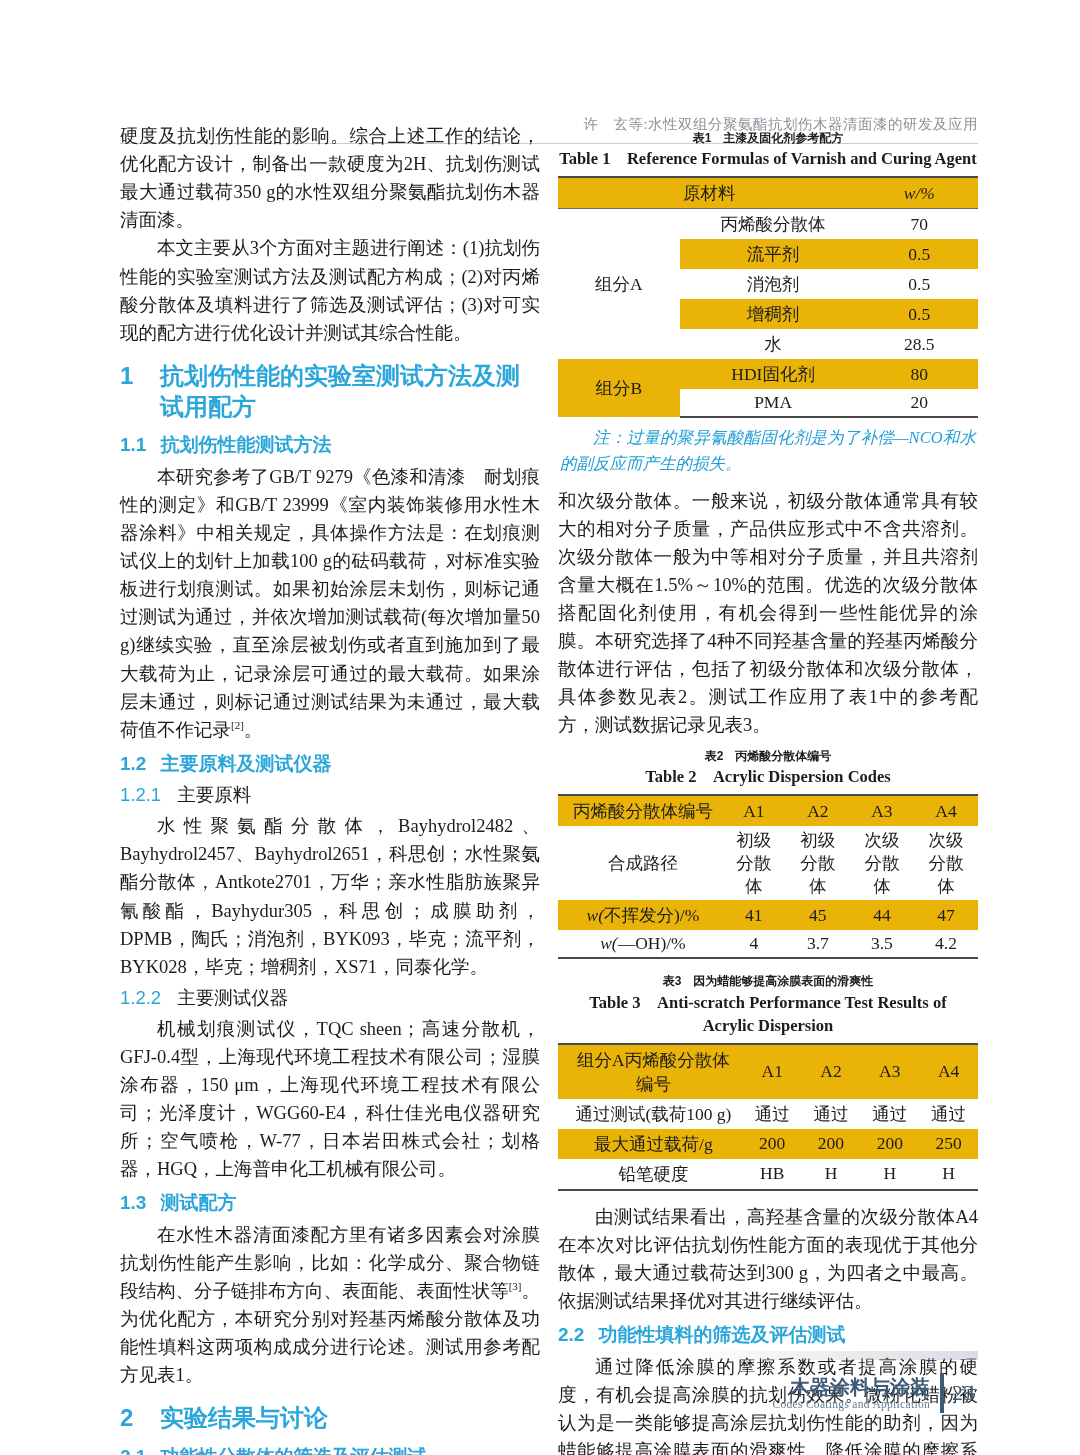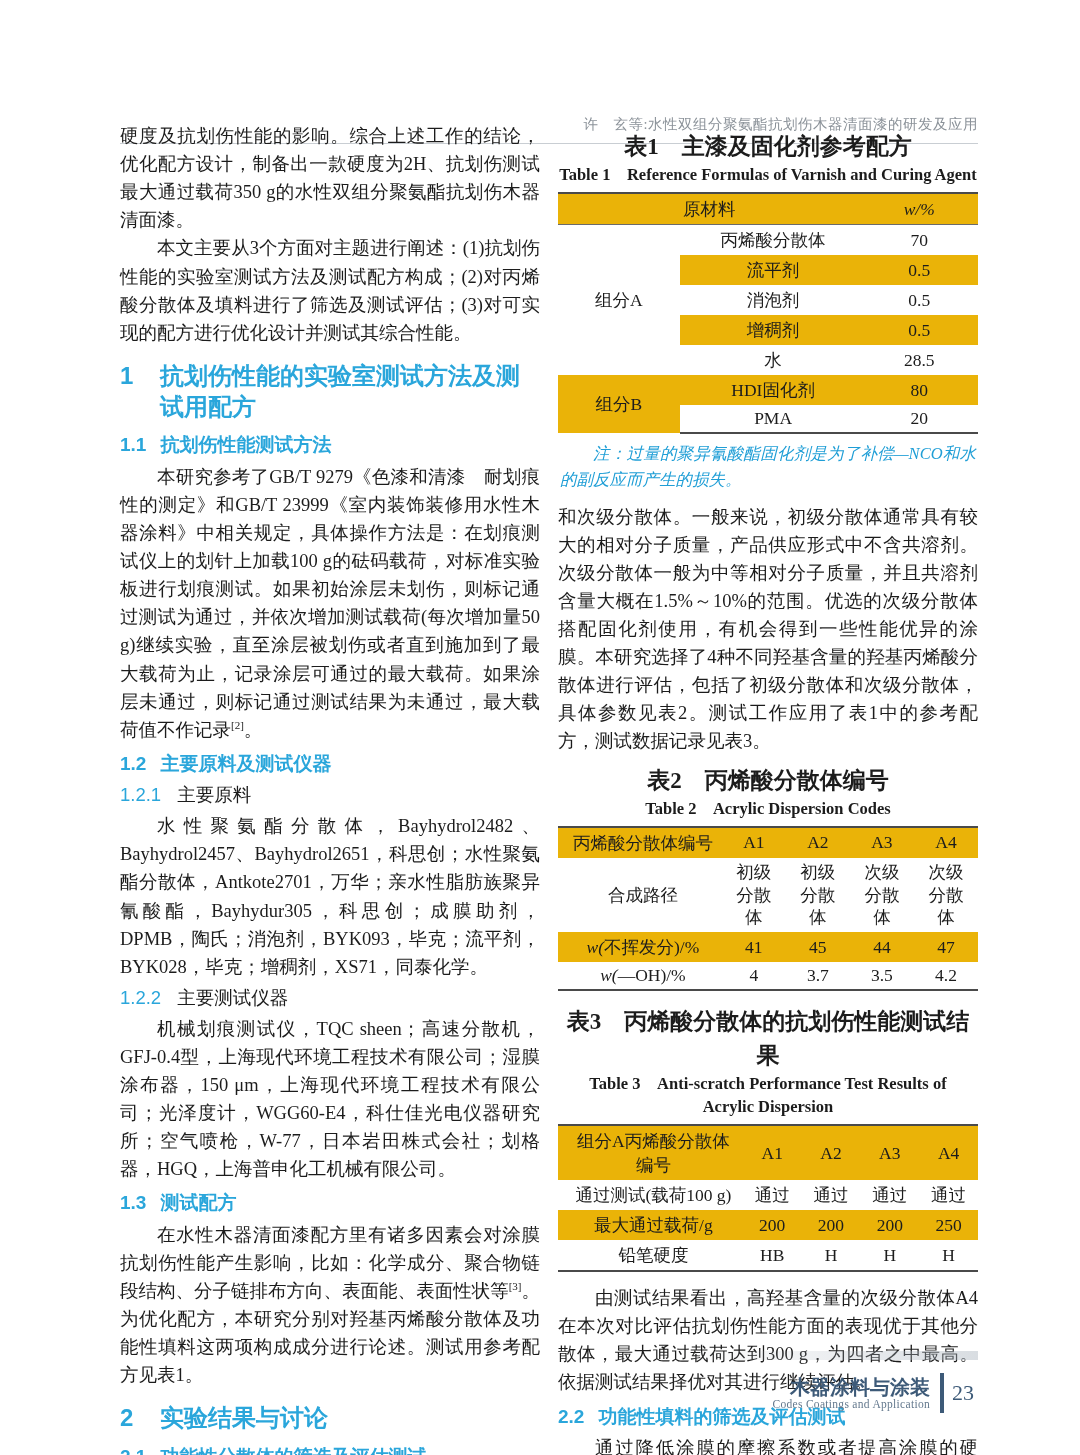--- a/index.html
+++ b/index.html
@@ -30,22 +30,22 @@
   .h1 .ttl { flex:1; }
   .h2 { color:#2aa6db; font-family:"Liberation Sans","DejaVu Sans",sans-serif;
         font-weight:bold; font-size:19px; line-height:1.45; margin:6px 0 4px; }
   .h2 .num { margin-right:14px;margin-top:37px; }
   .h3 { font-size:18.5px; line-height:1.5; margin:3px 0 2px; }
   .h3 .num { color:#2aa6db; font-family:"Liberation Sans","DejaVu Sans",sans-serif; margin-right:16px; }
   .h3 .ttl { color:#1c1c1c; }
 
   
   .cap { text-align:center; margin:8px 0 6px; }
-  .cap .cn { font-family:Liberation Serif, serif; font-weight:bold;
-             font-size:23px; line-height:1.45; }
+  .cap .cn { font-family:Liberation Sans, sans-serif; font-weight:bold;
+             font-size:12px; line-height:1.45; }
   .cap .en { font-weight:bold; font-size:16.5px; line-height:1.4; }
 
   
   table { width:100%; border-collapse:collapse; table-layout:fixed;
           font-size:17.5px; }
   td { padding:3px 6px; height:28px; vertical-align:middle; }
   .c  { text-align:center; }
   .l  { text-align:center; padding-left:12px; }
   .band { background:#eab308; }
   .t-top td { border-top:2px solid #4a4a4a; }
@@ -225,21 +225,21 @@
             <td class="l wfl">w(—OH)/%</td>
             <td class="c">4</td>
             <td class="c">3.7</td>
             <td class="c">3.5</td>
             <td class="c">4.2</td>
           </tr>
         </tbody>
       </table>
 
       <div class="cap" style="margin-top:14px">
-        <div class="cn">表3　丙烯酸分散体的抗划伤性能测试结果</div>
+        <div class="cn">表3　因为蜡能够提高涂膜表面的滑爽性</div>
         <div class="en" style="max-width:400px;margin:0 auto">Table 3　Anti-scratch Performance Test Results of Acrylic Dispersion</div>
       </div>
 
       <table class="t3">
         <colgroup>
             <col style="width:44%">
             <col style="width:14%">
             <col style="width:14%">
             <col style="width:14%">
             <col style="width:14%">

